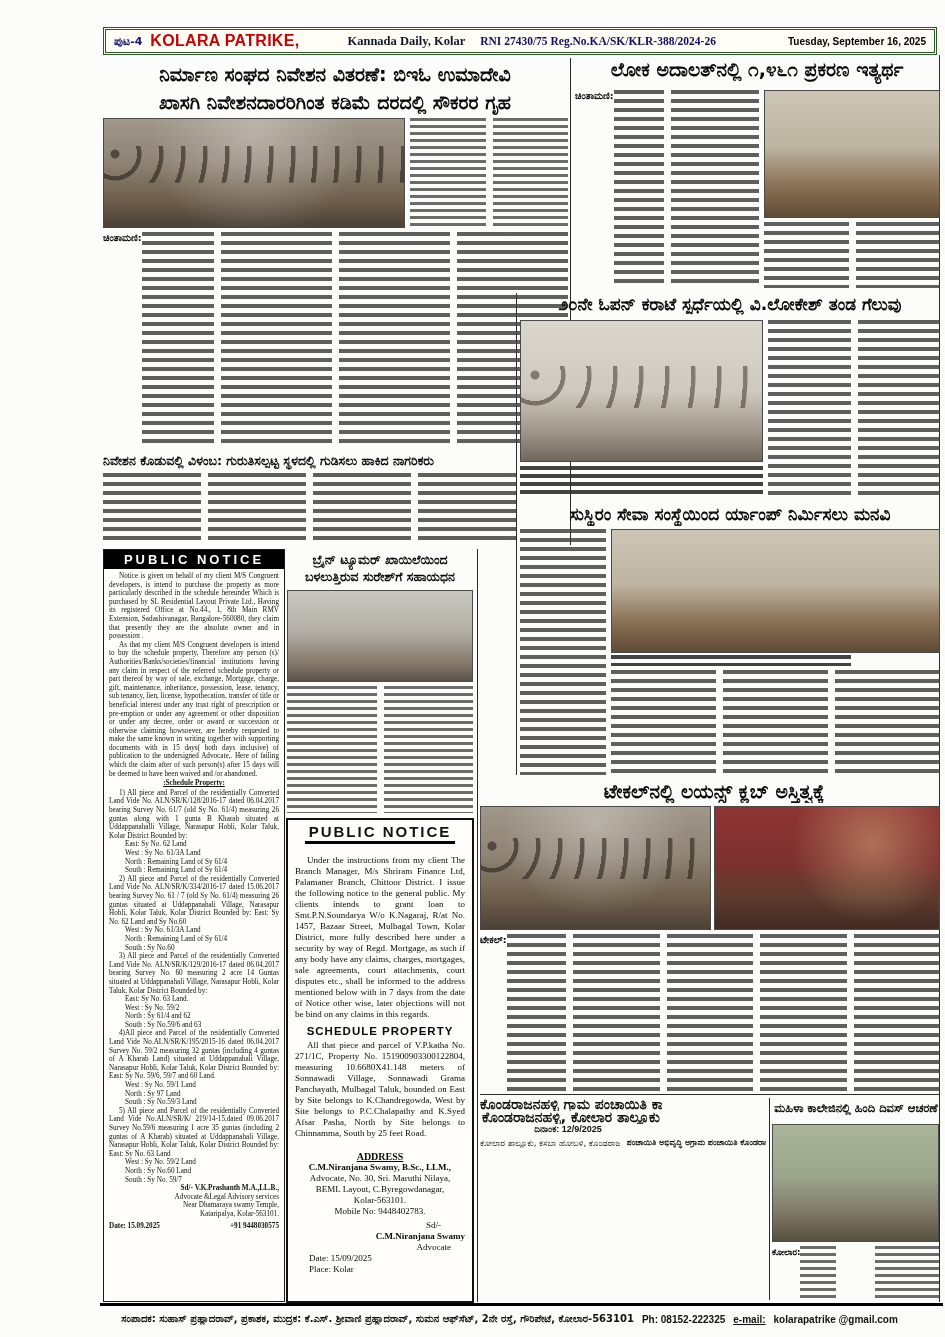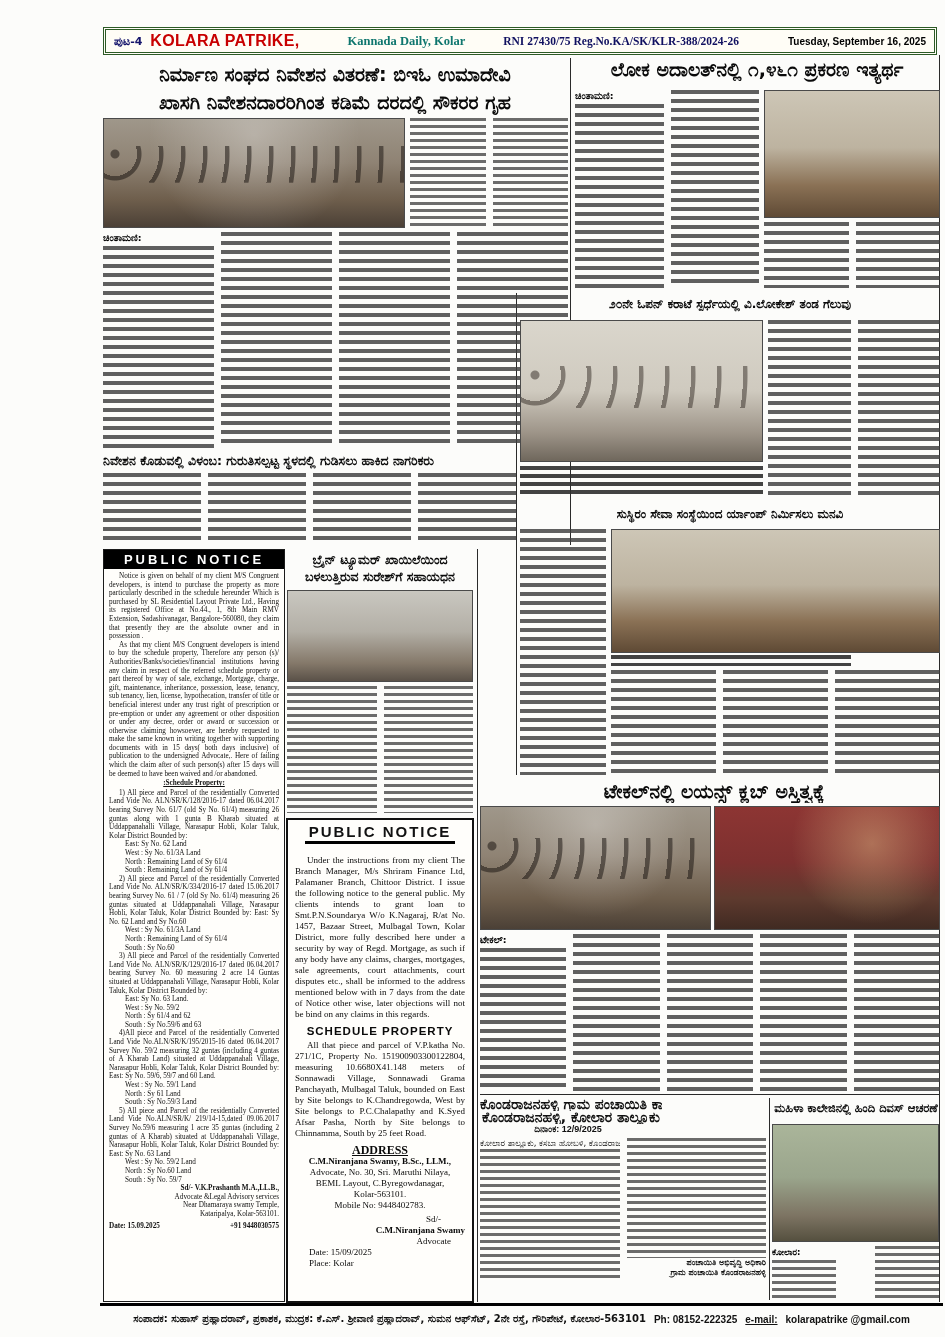--- a/index.html
+++ b/index.html
@@ -5,35 +5,35 @@
   html,body{margin:0;padding:0;background:#ffffff;}
   .page{position:relative;width:945px;height:1337px;background:#fcfcfa;overflow:hidden;
         font-family:"Liberation Sans",sans-serif;color:#111;}
   .abs{position:absolute;}
 
   
   .masthead{border:3px double #2c5a26;background:#fffdf6;display:flex;align-items:center;
             padding:0 8px;box-sizing:border-box;}
   .mh-page{color:#14146b;font-weight:bold;font-size:11px;margin-right:8px;white-space:nowrap;}
   .mh-title{color:#c80000;font-weight:bold;font-size:16px;margin-right:8px;white-space:nowrap;letter-spacing:.3px;}
-  .mh-sub{color:#0f766e;font-weight:bold;font-size:12.5px;font-family:"Liberation Serif",serif;margin-right:24px;white-space:nowrap;padding-left:40px;}
+  .mh-sub{color:#0f172a;font-weight:bold;font-size:12.5px;font-family:"Liberation Serif",serif;margin-right:1px;white-space:nowrap;padding-left:40px;}
   .mh-reg{color:#101060;font-weight:bold;font-size:11.5px;font-family:"Liberation Serif",serif;white-space:nowrap;}
   .mh-date{color:#000000;font-weight:bold;font-size:10px;margin-left:auto;white-space:nowrap;}
 
   
   .kn{font-family:"DejaVu Sans",sans-serif;}
   .head{font-weight:bold;color:#0a0a0a;text-align:center;overflow:hidden;}
   .one-line{white-space:nowrap;}
   .h-xl{font-size:19px;line-height:28px;}
-  .h-lg{font-size:12px;line-height:24px;}
+  .h-lg{font-size:17px;line-height:24px;}
   .h-md{font-size:12.5px;line-height:17px;}
 
   
   .cols{display:flex;gap:7px;}
-  .col{flex:1;display:flex;flex-direction:column;overflow:hidden;}
+  .col{flex:1;display:flex;flex-direction:row;overflow:hidden;}
   .greek{flex:1;opacity:.82;
     background-image:repeating-linear-gradient(to bottom,#3d3d3d 0,#3d3d3d 4px,transparent 4px,transparent 9px);}
   .greek-fine{opacity:.8;
     background-image:repeating-linear-gradient(to bottom,#474747 0,#474747 3px,transparent 3px,transparent 7px);}
   .dateline{font-weight:bold;font-size:9.5px;line-height:12px;color:#000;white-space:nowrap;overflow:hidden;margin-bottom:2px;}
   .firstline{font-size:8.5px;line-height:11px;color:#101010;white-space:nowrap;overflow:hidden;}
 
   
   .photo{border:1px solid #4a4a4a;box-sizing:border-box;overflow:hidden;
     background:
@@ -74,21 +74,21 @@
   
   .n2{border:2px solid #111;box-sizing:border-box;background:#fffefb;}
   .n2-hdr{text-align:center;font-weight:bold;font-size:15px;letter-spacing:2px;
           border-bottom:0;padding:3px 0 1px;}
   .n2-hdr span{border-bottom:3px solid #000;padding:0 4px 1px;}
   .n2-bd{padding:14px 7px 2px;font-family:"Liberation Serif",serif;font-size:9px;line-height:11px;
          text-align:justify;color:#0a0a0a;}
   .n2-bd p{margin:0;text-indent:12px;}
   .n2-sched{text-align:center;font-family:"Liberation Sans",sans-serif;font-weight:bold;
             font-size:11.5px;letter-spacing:1px;margin:6px 0 3px;}
-  .n2-addrhead{text-align:center;font-weight:bold;text-decoration:underline;font-size:12px;margin-top:6px;}
+  .n2-addrhead{text-align:center;font-weight:bold;text-decoration:underline;font-size:10px;margin-top:12px;}
   .n2-center{text-align:center;}
   .n2-bold{font-weight:bold;}
   .n2-right{text-align:right;font-weight:bold;}
 
   
   .pn-title{font-weight:bold;font-size:14px;line-height:13px;text-align:center;overflow:hidden;white-space:nowrap;}
   .pn-date{font-weight:bold;font-size:9px;text-align:center;padding-right:6px;}
   .pn-sig{font-weight:bold;font-size:8px;line-height:10px;text-align:right;white-space:nowrap;overflow:hidden;}
 
   
@@ -286,21 +286,21 @@
       <div class="n1-bound">South : Sy No.60</div>
 
       <p>3) All piece and Parcel of the residentially Converted Land Vide No. ALN/SR/K/129/2016-17 dated 06.04.2017 bearing Survey No. 60 measuring 2 acre 14 Guntas situated at Uddappanahali Village, Narasapur Hobli, Kolar Taluk, Kolar District Bounded by:</p>
       <div class="n1-bound">East: Sy No. 63 Land.</div>
       <div class="n1-bound">West : Sy No. 59/2</div>
       <div class="n1-bound">North : Sy 61/4 and 62</div>
       <div class="n1-bound">South : Sy No.59/6 and 63</div>
 
       <p>4)All piece and Parcel of the residentially Converted Land Vide No.ALN/SR/K/195/2015-16 dated 06.04.2017 Survey No. 59/2 measuring 32 guntas (including 4 guntas of A Kharab Land) situated at Uddappanahali Village, Narasapur Hobli, Kolar Taluk, Kolar District Bounded by: East: Sy No. 59/6, 59/7 and 60 Land.</p>
       <div class="n1-bound">West : Sy No. 59/1 Land</div>
-      <div class="n1-bound">North : Sy 61 Land</div>
+      <div class="n1-bound">North : Sy 97 Land</div>
       <div class="n1-bound">South : Sy No.59/3 Land</div>
 
       <p>5) All piece and Parcel of the residentially Converted Land Vide No.ALN/SR/K/ 219/14-15,dated 09.06.2017 Survey No.59/6 measuring 1 acre 35 guntas (including 2 guntas of A Kharab) situated at Uddappanahali Village, Narasapur Hobli, Kolar Taluk, Kolar District Bounded by: East: Sy No. 63 Land</p>
       <div class="n1-bound">West : Sy No. 59/2 Land</div>
       <div class="n1-bound">North : Sy No.60 Land</div>
       <div class="n1-bound">South : Sy No. 59/7</div>
 
       <div class="n1-sig">Sd/-  V.K.Prashanth M.A.,LL.B.,</div>
       <div class="n1-sig" style="font-weight:normal;">Advocate &amp;Legal  Advisory services</div>
       <div class="n1-sig" style="font-weight:normal;">Near Dhamaraya swamy Temple,</div>
@@ -342,20 +342,20 @@
       <div class="n2-center">Mobile No: 9448402783.</div>
       <div class="n2-right" style="padding-right:24px;margin-top:3px;font-weight:normal;">Sd/-</div>
       <div class="n2-right">C.M.Niranjana Swamy</div>
       <div class="n2-right" style="padding-right:14px;font-weight:normal;">Advocate</div>
       <div style="padding-left:14px;">Date: 15/09/2025</div>
       <div style="padding-left:14px;">Place: Kolar</div>
     </div>
   </div>
 
   <div class="abs footer-rule" style="left:100px;top:1303px;width:843px;"></div>
-  <div class="abs footer-text" style="left:100px;top:1311px;width:843px;height:16px;">
+  <div class="abs footer-text" style="left:88px;top:1311px;width:843px;height:16px;">
     <span class="kn">ಸಂಪಾದಕ: ಸುಹಾಸ್ ಪ್ರಹ್ಲಾದರಾವ್, ಪ್ರಕಾಶಕ, ಮುದ್ರಕ: ಕೆ.ಎಸ್. ಶ್ರೀವಾಣಿ ಪ್ರಹ್ಲಾದರಾವ್, ಸುಮನ ಆಫ್‌ಸೆಟ್, 2ನೇ ರಸ್ತೆ, ಗೌರಿಪೇಟೆ, ಕೋಲಾರ-563101</span>
     <span>Ph: 08152-222325</span>
     <span class="footer-email-label">e-mail:</span>
     <span>kolarapatrike @gmail.com</span>
   </div>
 
 </div>
 
 </body></html>

